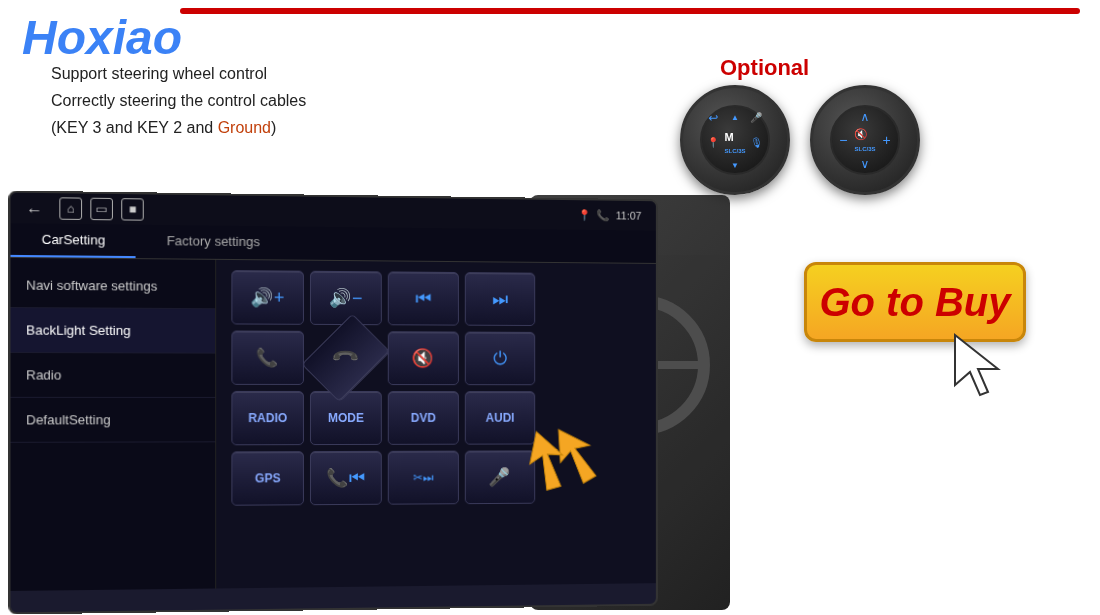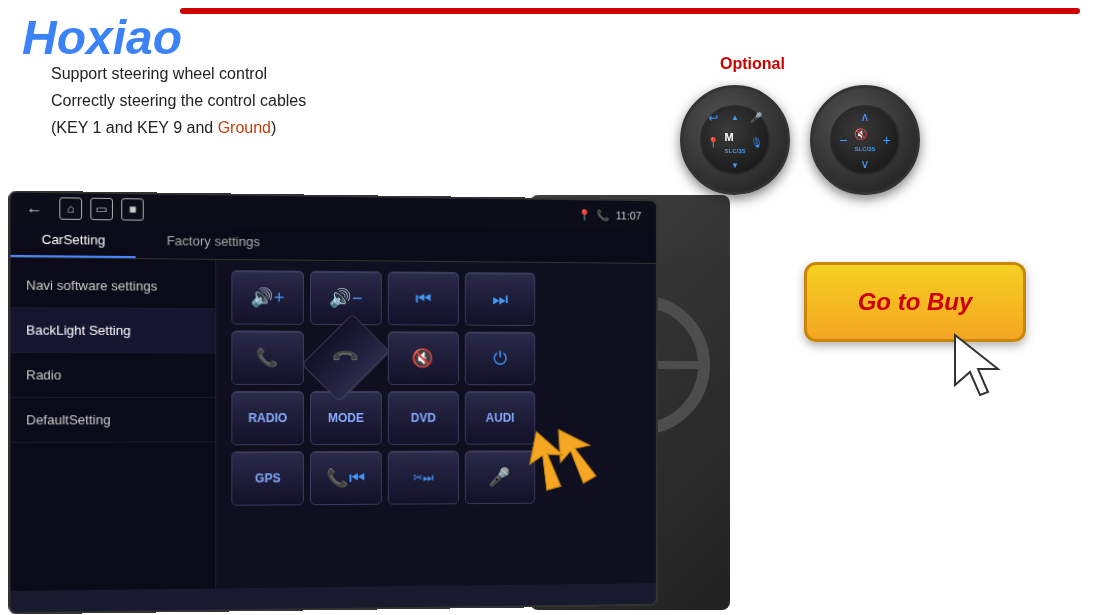--- a/index.html
+++ b/index.html
@@ -43,21 +43,21 @@
       color: #222;
       line-height: 1.7;
       margin-left: 31px;
     }
 
     
     .optional-label {
       position: absolute;
       top: 55px;
       left: 720px;
-      font-size: 16px;
+      font-size: 22px;
       color: #cc0000;
       font-weight: bold;
     }
 
     
     .controls-container {
       position: absolute;
       top: 85px;
       left: 680px;
       display: flex;
@@ -101,21 +101,21 @@
       border: 3px solid #c8860a;
       border-radius: 12px;
       display: flex;
       align-items: center;
       justify-content: center;
       cursor: pointer;
       box-shadow: 0 4px 10px rgba(0,0,0,0.3);
     }
 
     .go-to-buy-btn span {
-      font-size: 24px;
+      font-size: 40px;
       font-weight: bold;
       color: #cc0000;
       font-style: italic;
     }
 
     .cursor-svg {
       position: absolute;
       top: 330px;
       left: 950px;
     }
@@ -336,21 +336,21 @@
 <body>
 
 <div class="top-bar"></div>
 
 <div class="logo">Hoxiao</div>
 
 <div class="main-text">
   <div>Support steering wheel control</div>
   <div>Correctly steering the control cables</div>
   <div>
-    <span>(KEY 1 and KEY 9 and </span><span style="color:#c2410c;">Ground</span><span>)</span>
+    <span>(KEY 3 and KEY 2 and </span><span style="color:#c2410c;">Ground</span><span>)</span>
   </div>
 </div>
 
 <div class="optional-label">Optional</div>
 
 <div class="controls-container">
 
   <div class="control-circle">
     <div class="control-circle-inner">
       <div style="display:grid; grid-template-columns:1fr 1fr 1fr; width:65px; height:65px; place-items:center;">

